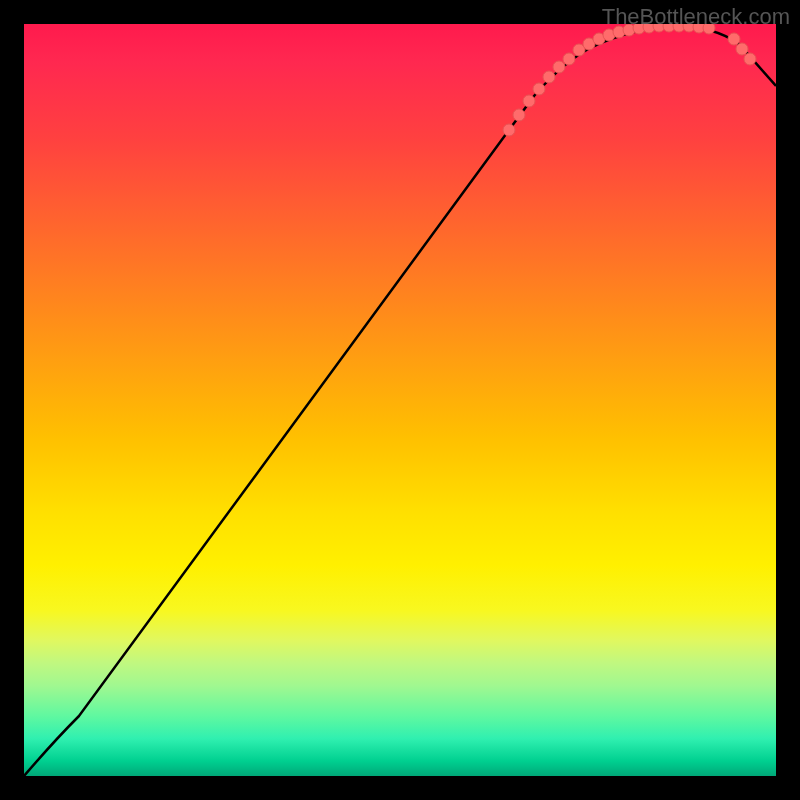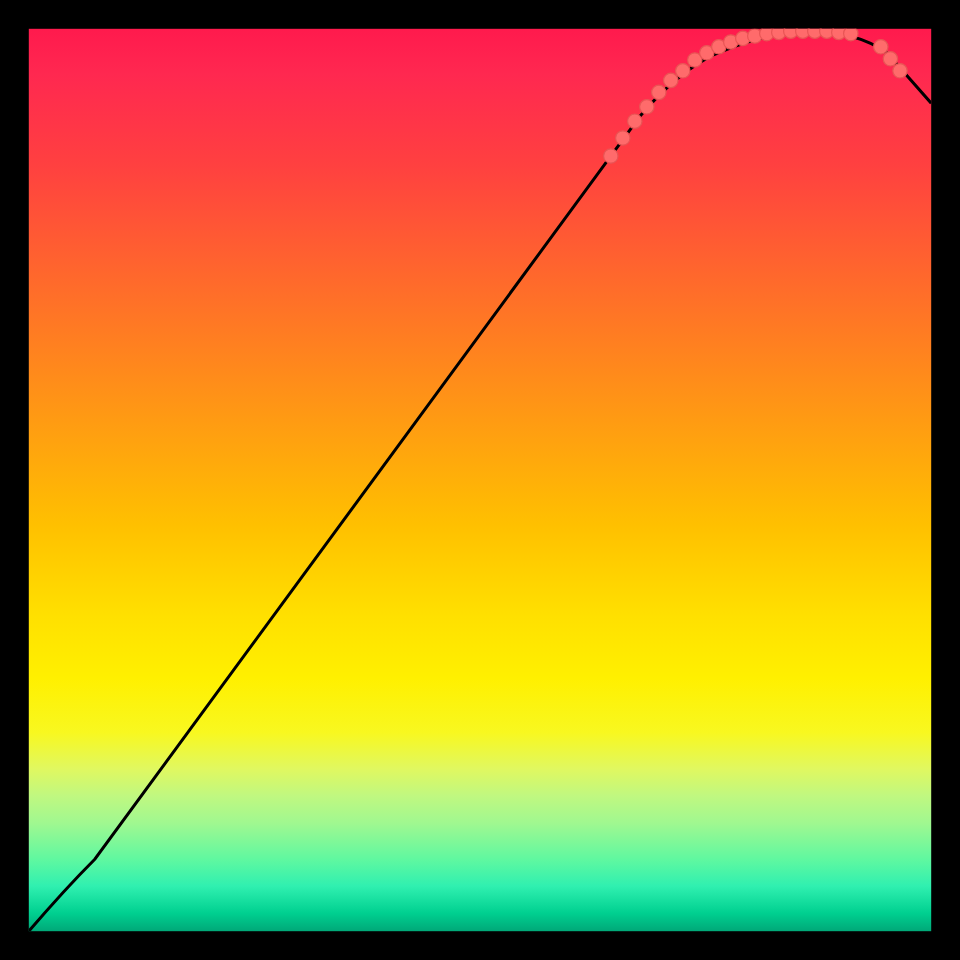--- a/index.html
+++ b/index.html
@@ -61,20 +61,21 @@
   .dot {
     fill: #ff6b6b;
     stroke: #e85555;
     stroke-width: 1;
   }
 </style>
 </head>
 <body>
 
 <div class="container">
+  <div class="watermark">TheBottleneck.com</div>
   <div class="plot-area">
     <svg class="curve" viewBox="0 0 752 752">
 
       <path id="main-curve" fill="none" stroke="#000" stroke-width="2.5" d="M 0 752
      Q 30 717 55 692
      L 510 72
      Q 540 37 570 22
      Q 610 4 650 2
      Q 690 2 715 20
      L 752 62"></path>

